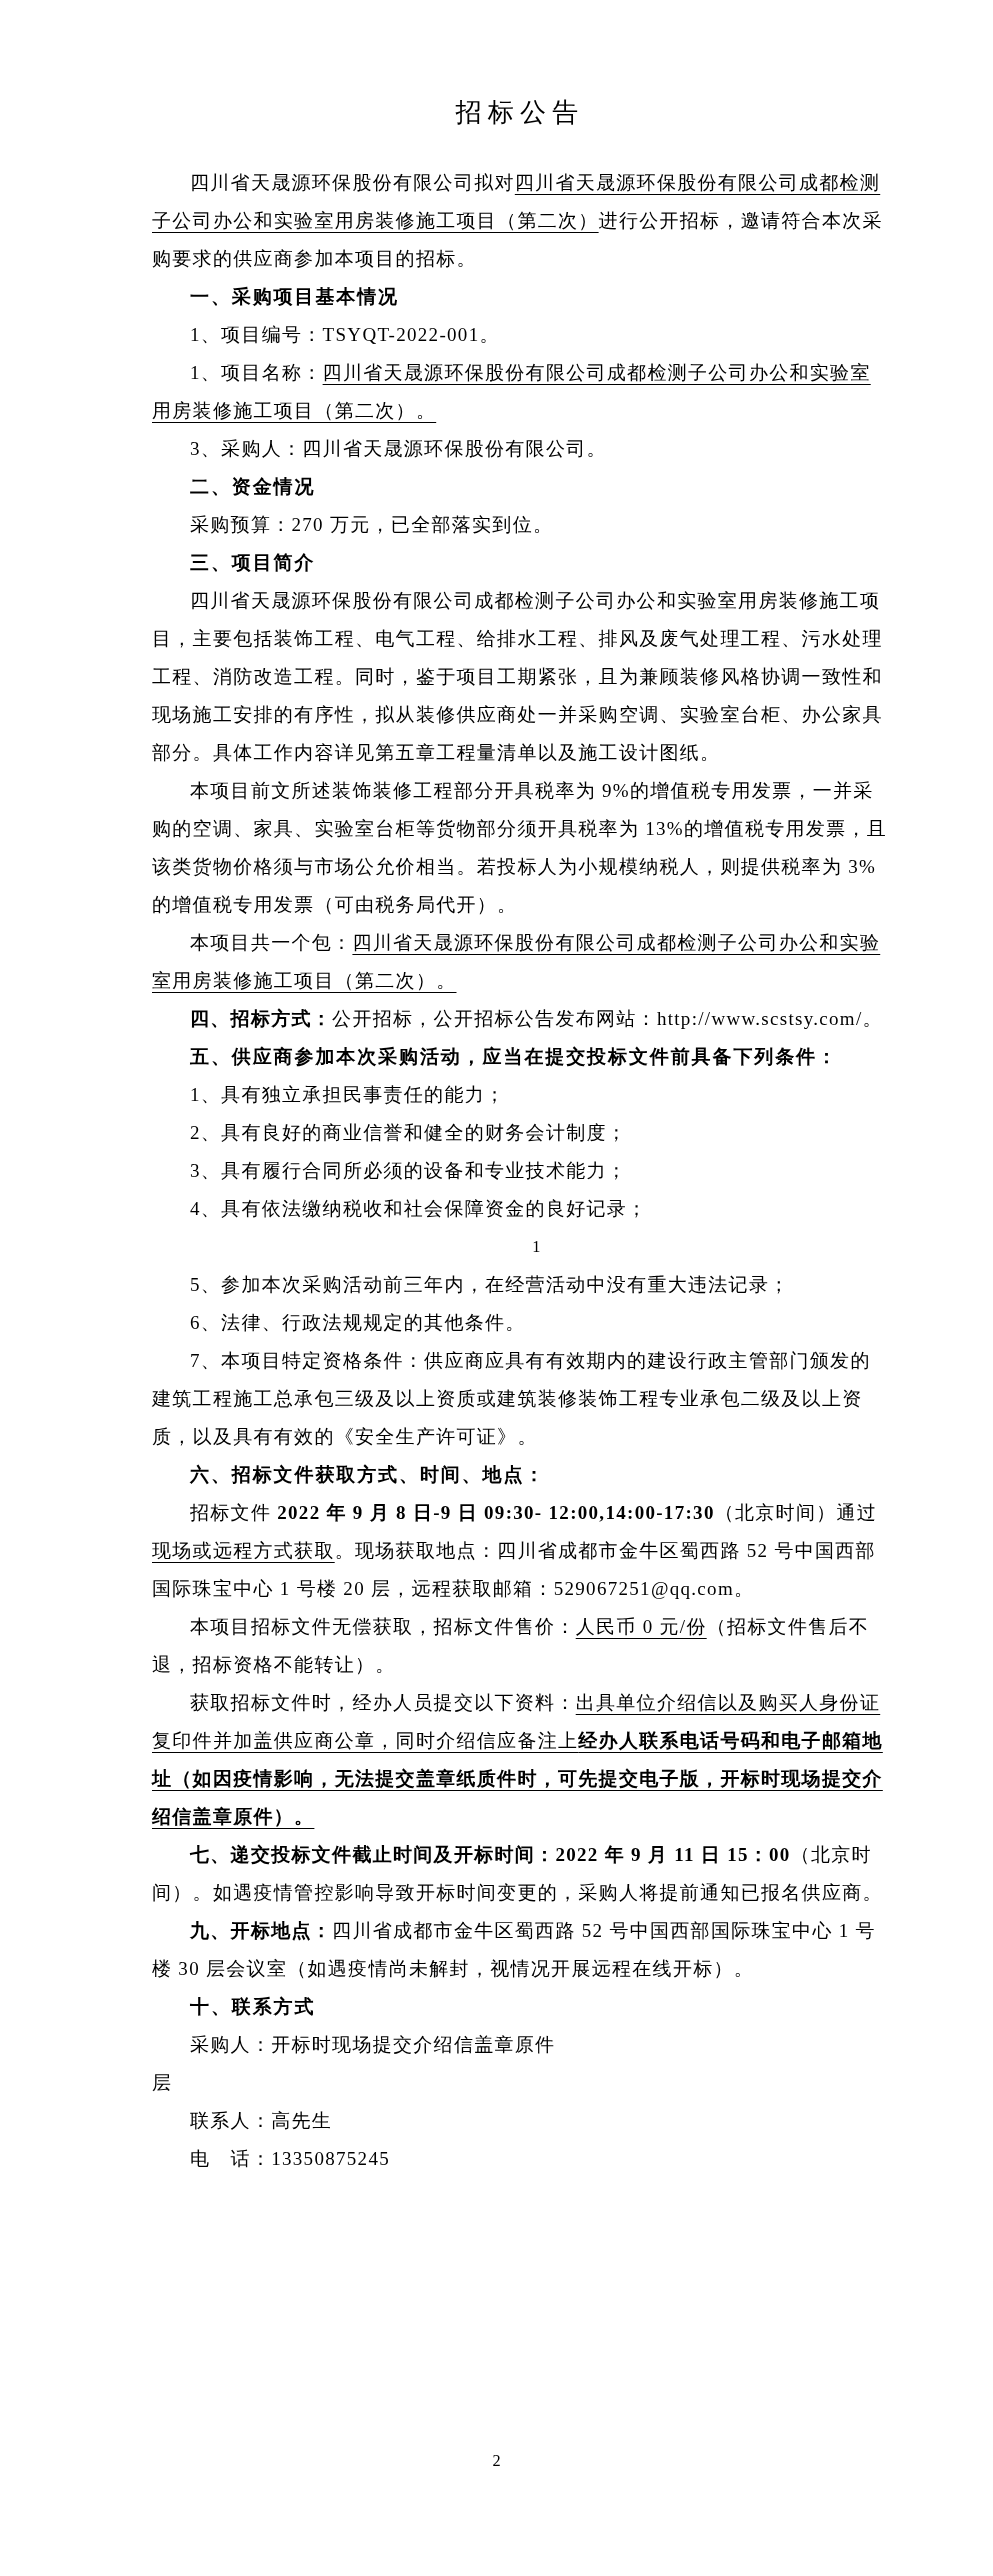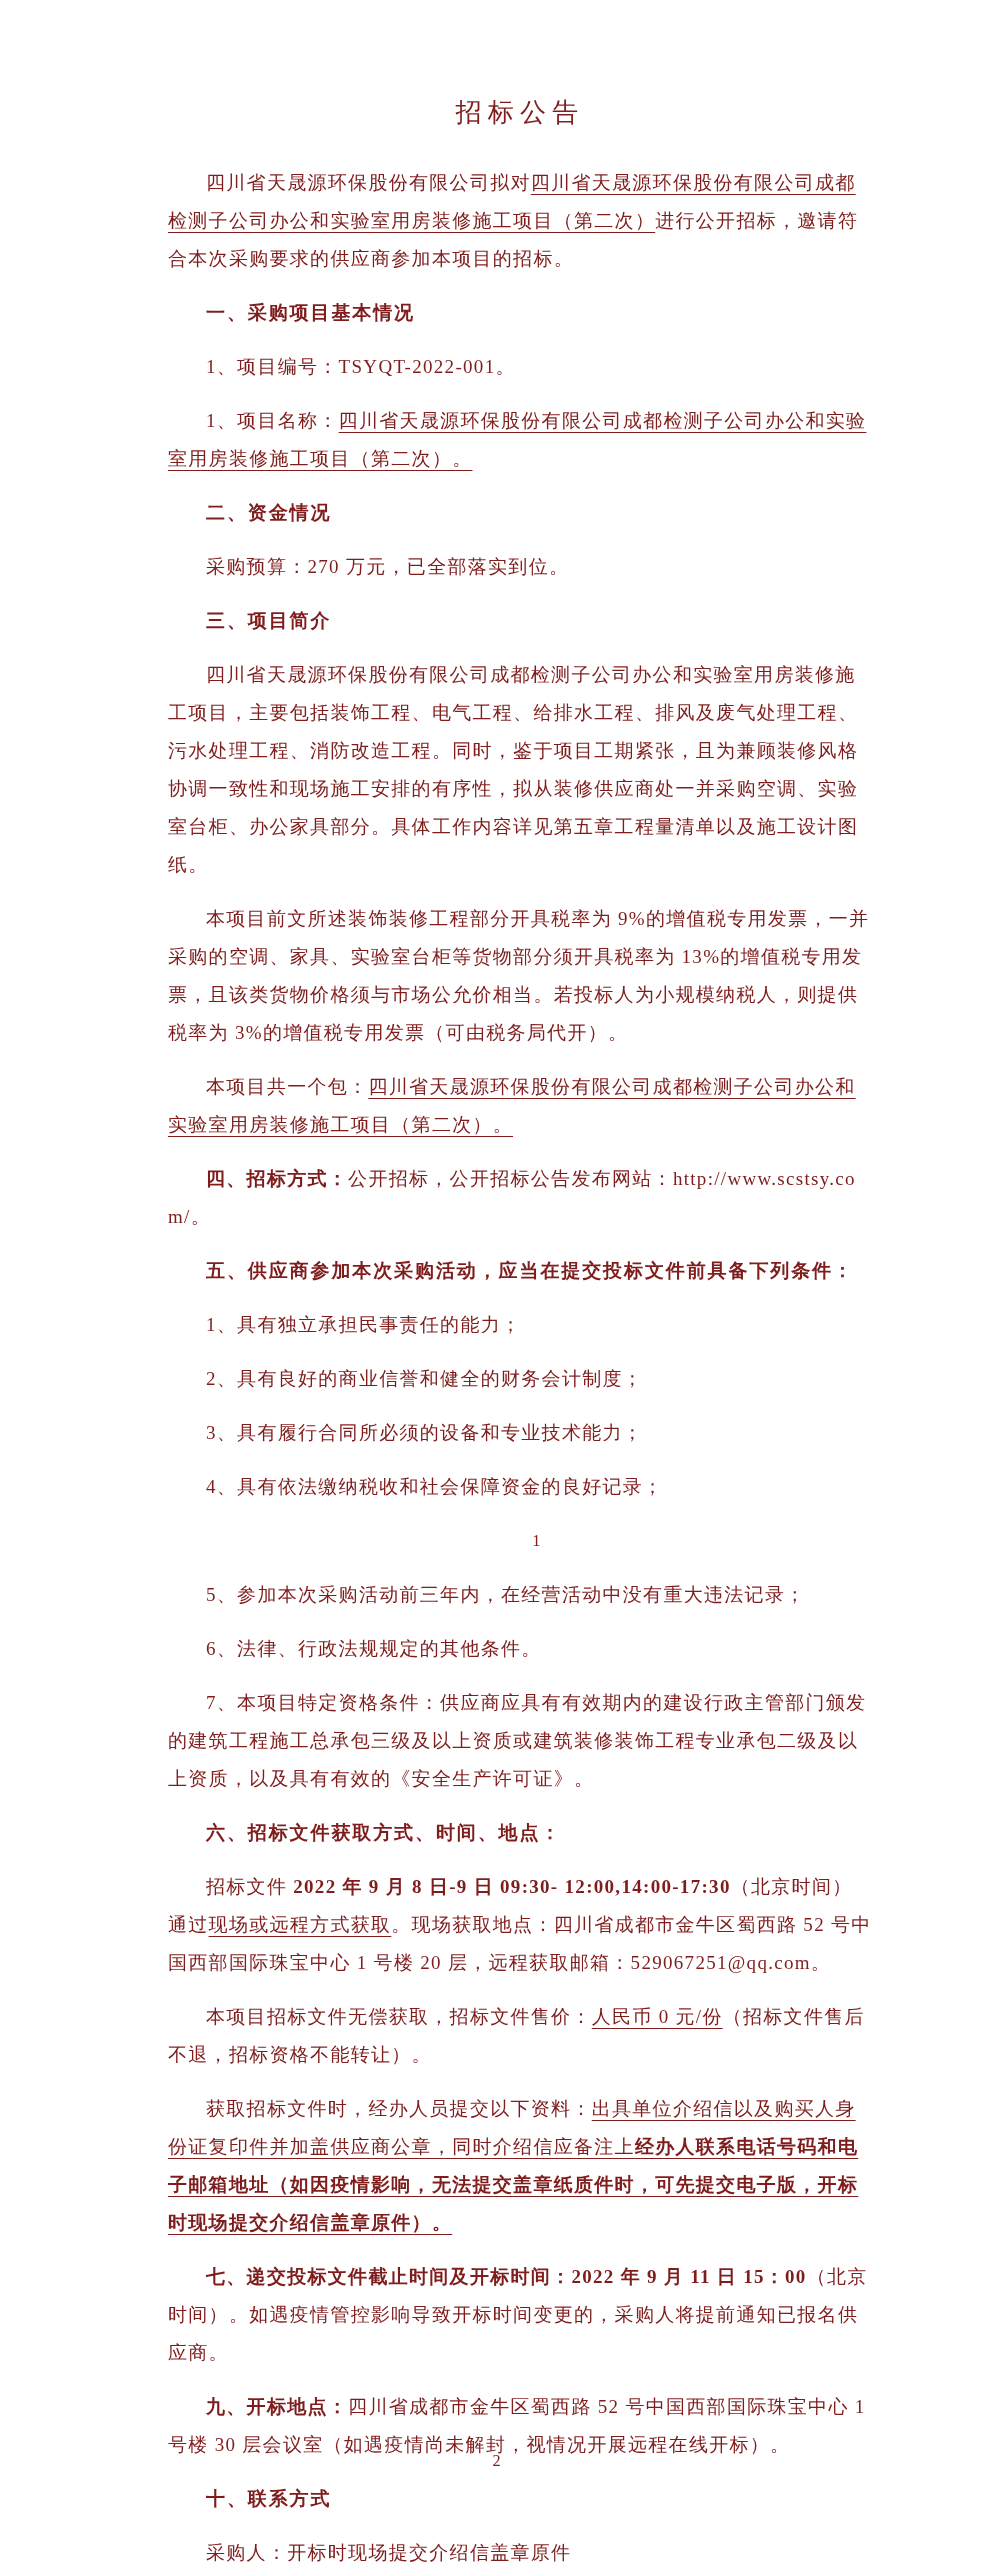--- a/index.html
+++ b/index.html
@@ -6,40 +6,40 @@
     margin: 0;
     padding: 0;
     background: #ffffff;
   }
   .page {
     position: relative;
     width: 993px;
     height: 2576px;
     margin: 0 auto;
     background: #ffffff;
-    color: #7f1d1d;
+    color: #000000;
     font-family: "Liberation Serif", "DejaVu Serif", serif;
     font-size: 19px;
     line-height: 38px;
     letter-spacing: 1.3px;
     box-sizing: border-box;
     padding: 95px 105px 0 152px;
     overflow: hidden;
   }
   .doc-title {
     margin: 0 0 33px 0;
     text-align: center;
     font-size: 26px;
     line-height: 36px;
     letter-spacing: 6.3px;
     font-weight: 500;
     text-indent: 0;
   }
   p.block {
-    margin: 16px;
+    margin: 0;
     text-indent: 2em;
     word-break: break-all;
   }
   p.heading {
     font-weight: bold;
     font-family: "Liberation Sans", "DejaVu Sans", sans-serif;
     letter-spacing: 1.9px;
   }
   p.noindent {
     text-indent: 0;
@@ -74,20 +74,21 @@
 <body>
 
 <div class="page">
   <h1 class="doc-title">招标公告</h1>
 
   <div id="doc-body">
       <p class="block"><span class="">四川省天晟源环保股份有限公司拟对</span><span class="seg-u">四川省天晟源环保股份有限公司成都检测子公司办公和实验室用房装修施工项目（第二次）</span><span class="">进行公开招标，邀请符合本次采购要求的供应商参加本项目的招标。</span></p>
       <p class="block heading"><span class="seg-b ">一、采购项目基本情况</span></p>
       <p class="block"><span class="">1、项目编号：TSYQT-2022-001。</span></p>
       <p class="block"><span class="">1、项目名称：</span><span class="seg-u">四川省天晟源环保股份有限公司成都检测子公司办公和实验室用房装修施工项目（第二次）。</span></p>
+      <p class="block"><span class="">3、采购人：四川省天晟源环保股份有限公司。</span></p>
       <p class="block heading"><span class="seg-b ">二、资金情况</span></p>
       <p class="block"><span class="">采购预算：270 万元，已全部落实到位。</span></p>
       <p class="block heading"><span class="seg-b ">三、项目简介</span></p>
       <p class="block"><span class="">四川省天晟源环保股份有限公司成都检测子公司办公和实验室用房装修施工项目，主要包括装饰工程、电气工程、给排水工程、排风及废气处理工程、污水处理工程、消防改造工程。同时，鉴于项目工期紧张，且为兼顾装修风格协调一致性和现场施工安排的有序性，拟从装修供应商处一并采购空调、实验室台柜、办公家具部分。具体工作内容详见第五章工程量清单以及施工设计图纸。</span></p>
       <p class="block"><span class="">本项目前文所述装饰装修工程部分开具税率为 9%的增值税专用发票，一并采购的空调、家具、实验室台柜等货物部分须开具税率为 13%的增值税专用发票，且该类货物价格须与市场公允价相当。若投标人为小规模纳税人，则提供税率为 3%的增值税专用发票（可由税务局代开）。</span></p>
       <p class="block"><span class="">本项目共一个包：</span><span class="seg-u">四川省天晟源环保股份有限公司成都检测子公司办公和实验室用房装修施工项目（第二次）。</span></p>
       <p class="block"><span class="seg-b ">四、招标方式：</span><span class="">公开招标，公开招标公告发布网站：http://www.scstsy.com/。</span></p>
       <p class="block heading"><span class="seg-b ">五、供应商参加本次采购活动，应当在提交投标文件前具备下列条件：</span></p>
       <p class="block"><span class="">1、具有独立承担民事责任的能力；</span></p>
       <p class="block"><span class="">2、具有良好的商业信誉和健全的财务会计制度；</span></p>

